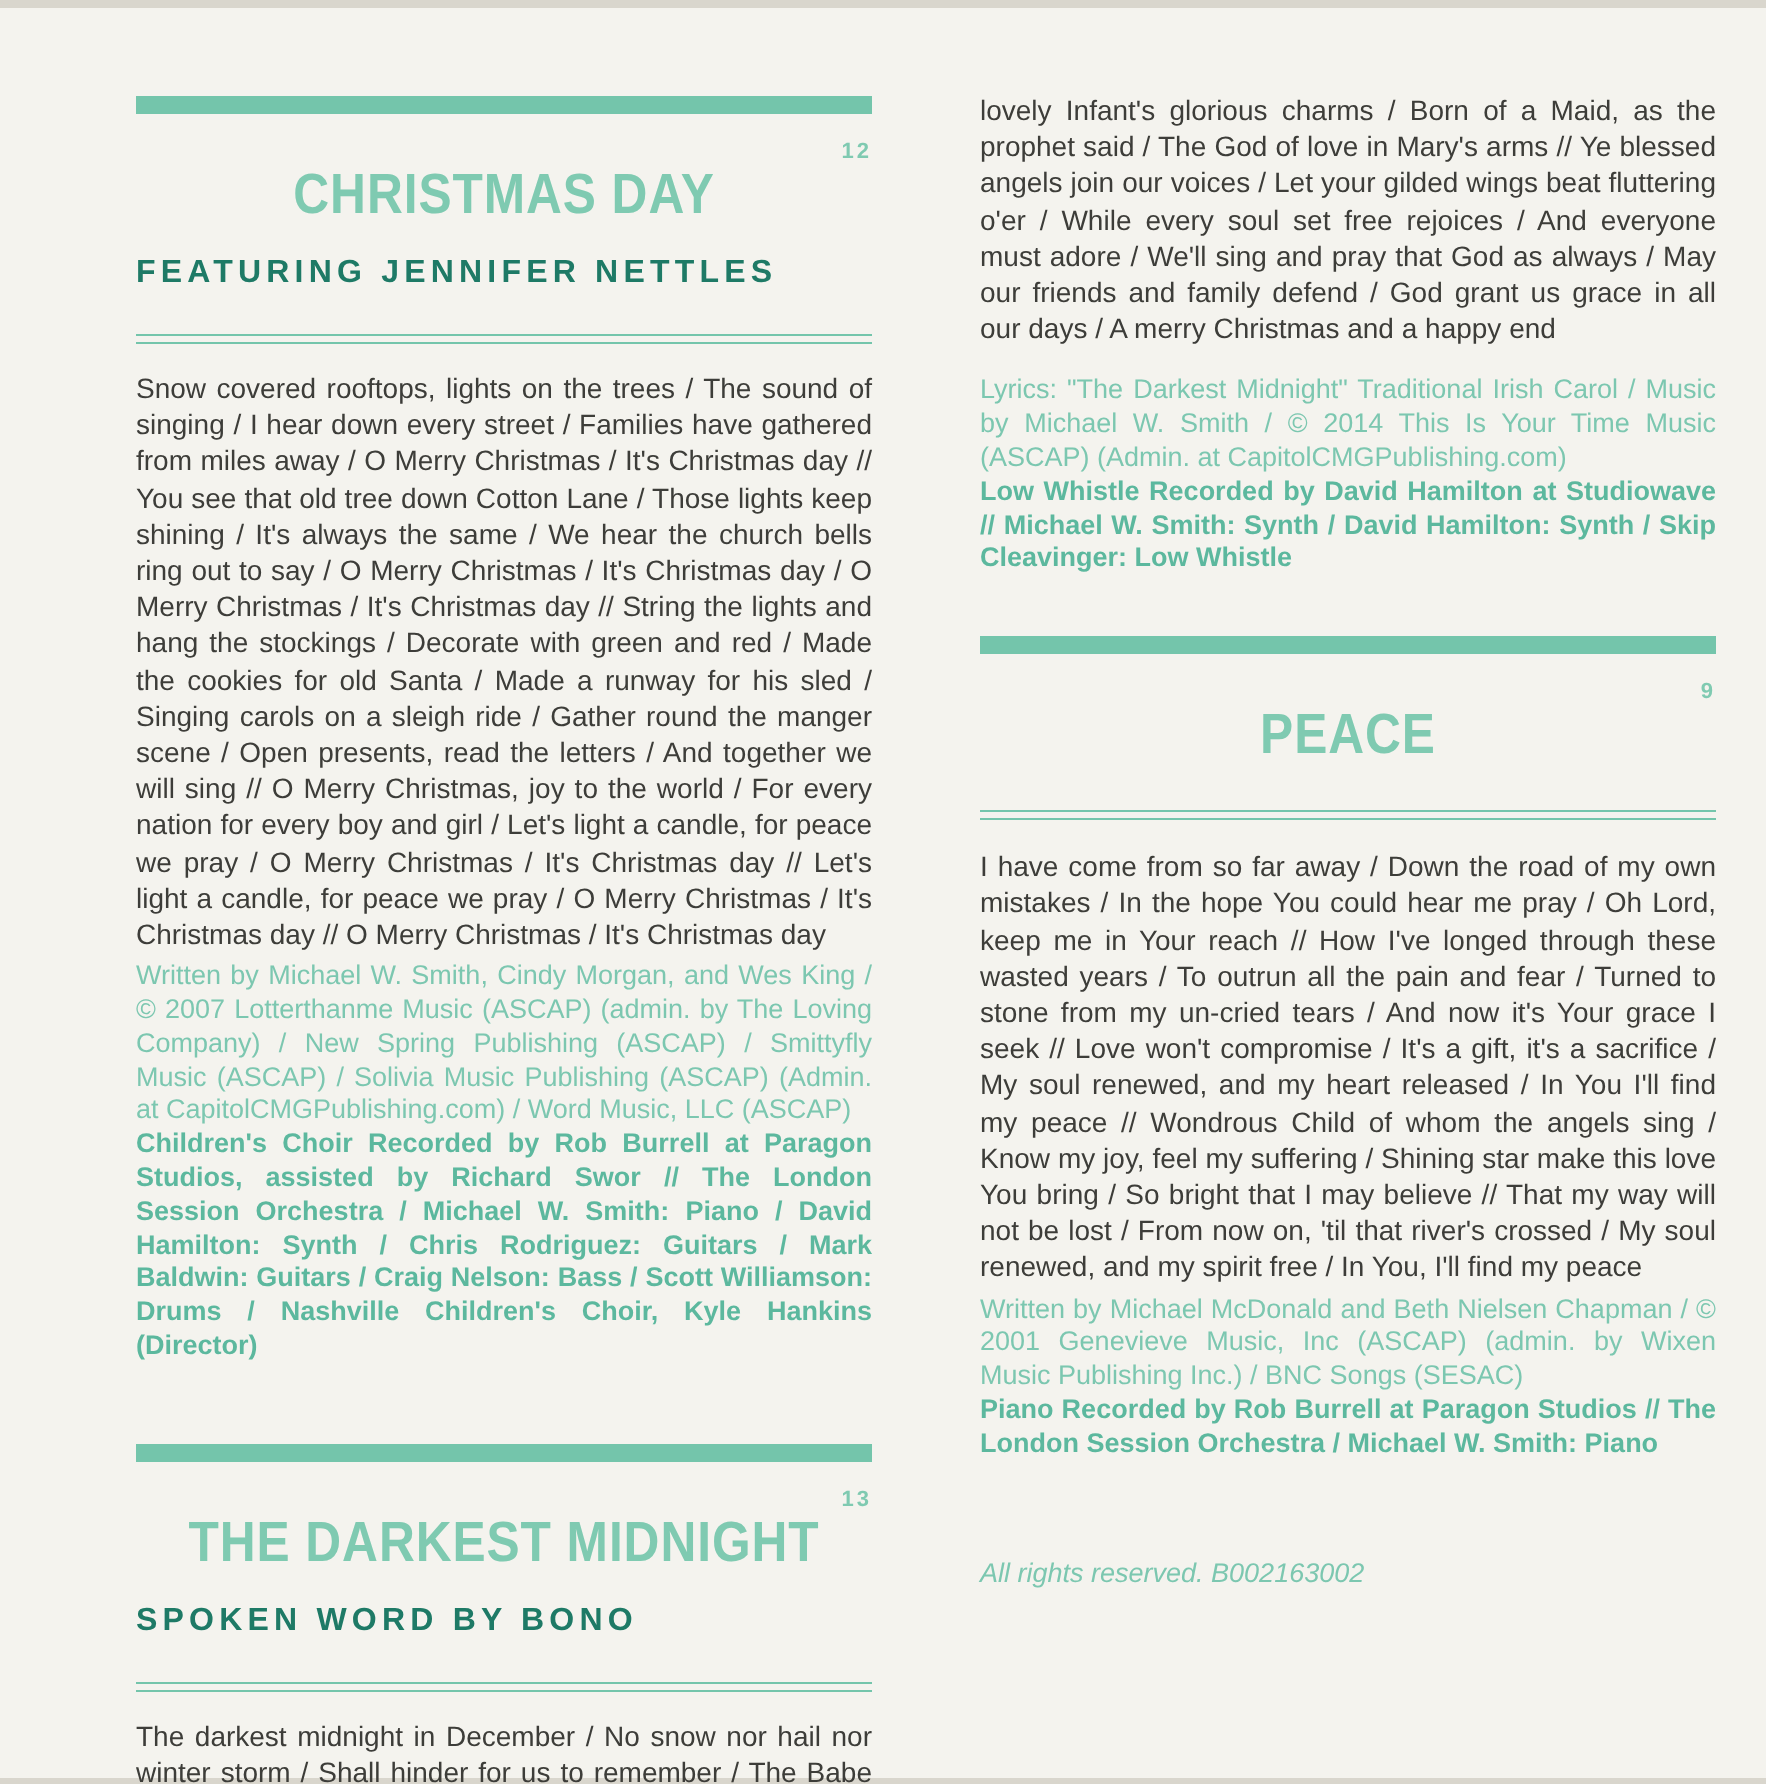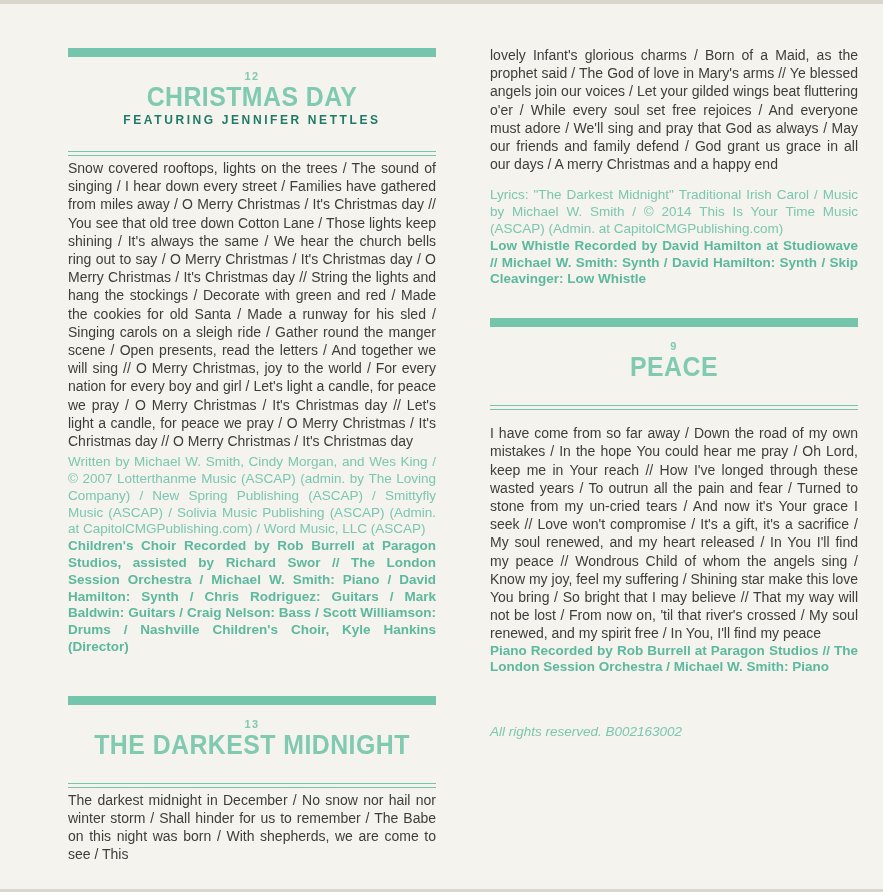--- a/index.html
+++ b/index.html
@@ -17,43 +17,43 @@
   .col { position:absolute; top:0; width:368px; }
   .col-left  { left:68px; }
   .col-right { left:490px; }
 
   .bar { height:9px; background: var(--accent, #74c5ab); }
   .bar-first { margin-top:48px; }
   .bar-next-left { margin-top:40px; }
   .bar-next-right { margin-top:30px; }
 
   .tracknum {
-    margin-top:13px; text-align:center;
+    margin-top:13px; text-align:right;
     color: var(--accent_light, #7fcab1);
     font-weight:bold; font-size:11px; letter-spacing:1.5px;
   }
   .title {
     margin-top:1px; text-align:center;
     color: var(--accent_light, #7fcab1);
     font-weight:bold; font-size:27px; line-height:28px; letter-spacing:0.5px;
     transform: scale(0.92, 1.05);
   }
   .subtitle {
-    margin-top:3px; text-align:center;
+    margin-top:19px; text-align:left;
     color: var(--accent_dark, #1e7a66);
-    font-weight:bold; font-size:12px; line-height:13px; letter-spacing:2.6px;
+    font-weight:bold; font-size:16px; line-height:13px; letter-spacing:2.6px;
   }
   .dline {
     margin-top:24px; height:5px;
     border-top:1px solid var(--accent, #74c5ab);
     border-bottom:1px solid var(--accent, #74c5ab);
   }
 
   .lyrics {
-    margin-top:3px;
+    margin-top:13px;
     color: var(--body_text, #3d3d39);
     font-size:14px; line-height:18.2px;
     text-align:justify;
   }
   .credits {
     margin-top:4px;
     color: var(--credits, #7cc7b0);
     font-size:13.5px; line-height:16.8px;
     text-align:justify;
   }
@@ -85,40 +85,42 @@
     <div class="dline"></div>
     <p class="lyrics">Snow covered rooftops, lights on the trees / The sound of singing / I hear down every street / Families have gathered from miles away / O Merry Christmas / It's Christmas day // You see that old tree down Cotton Lane / Those lights keep shining / It's always the same / We hear the church bells ring out to say / O Merry Christmas / It's Christmas day / O Merry Christmas / It's Christmas day // String the lights and hang the stockings / Decorate with green and red / Made the cookies for old Santa / Made a runway for his sled / Singing carols on a sleigh ride / Gather round the manger scene / Open presents, read the letters / And together we will sing // O Merry Christmas, joy to the world / For every nation for every boy and girl / Let's light a candle, for peace we pray / O Merry Christmas / It's Christmas day // Let's light a candle, for peace we pray / O Merry Christmas / It's Christmas day // O Merry Christmas / It's Christmas day</p>
     <p class="credits">Written by Michael W. Smith, Cindy Morgan, and Wes King / © 2007 Lotterthanme Music (ASCAP) (admin. by The Loving Company) / New Spring Publishing (ASCAP) / Smittyfly Music (ASCAP) / Solivia Music Publishing (ASCAP) (Admin. at CapitolCMGPublishing.com) / Word Music, LLC (ASCAP)</p>
     <p class="credits credits-bold">Children's Choir Recorded by Rob Burrell at Paragon Studios, assisted by Richard Swor // The London Session Orchestra / Michael W. Smith: Piano / David Hamilton: Synth / Chris Rodriguez: Guitars / Mark Baldwin: Guitars / Craig Nelson: Bass / Scott Williamson: Drums / Nashville Children's Choir, Kyle Hankins (Director)</p>
   </section>
 
   <section>
     <div class="bar bar-next-left"></div>
     <div class="tracknum">13</div>
     <div class="title">THE DARKEST MIDNIGHT</div>
+    <div class="subtitle">SPOKEN WORD BY BONO</div>
     <div class="dline"></div>
     <p class="lyrics">The darkest midnight in December / No snow nor hail nor winter storm / Shall hinder for us to remember / The Babe on this night was born / With shepherds, we are come to see / This</p>
   </section>
 
 </div>
 
 <div class="col col-right">
 
   <section>
     <p class="lyrics" style="margin-top:46px">lovely Infant's glorious charms / Born of a Maid, as the prophet said / The God of love in Mary's arms // Ye blessed angels join our voices / Let your gilded wings beat fluttering o'er / While every soul set free rejoices / And everyone must adore / We'll sing and pray that God as always / May our friends and family defend / God grant us grace in all our days / A merry Christmas and a happy end</p>
     <p class="credits" style="margin-top:14px">Lyrics: "The Darkest Midnight" Traditional Irish Carol / Music by Michael W. Smith / © 2014 This Is Your Time Music (ASCAP) (Admin. at CapitolCMGPublishing.com)</p>
     <p class="credits credits-bold">Low Whistle Recorded by David Hamilton at Studiowave // Michael W. Smith: Synth / David Hamilton: Synth / Skip Cleavinger: Low Whistle</p>
   </section>
 
   <section>
     <div class="bar bar-next-right"></div>
     <div class="tracknum">9</div>
     <div class="title">PEACE</div>
     <div class="dline"></div>
     <p class="lyrics" style="margin-top:14px">I have come from so far away / Down the road of my own mistakes / In the hope You could hear me pray / Oh Lord, keep me in Your reach // How I've longed through these wasted years / To outrun all the pain and fear / Turned to stone from my un-cried tears / And now it's Your grace I seek // Love won't compromise / It's a gift, it's a sacrifice / My soul renewed, and my heart released / In You I'll find my peace // Wondrous Child of whom the angels sing / Know my joy, feel my suffering / Shining star make this love You bring / So bright that I may believe // That my way will not be lost / From now on, 'til that river's crossed / My soul renewed, and my spirit free / In You, I'll find my peace</p>
+    <p class="credits">Written by Michael McDonald and Beth Nielsen Chapman / © 2001 Genevieve Music, Inc (ASCAP) (admin. by Wixen Music Publishing Inc.) / BNC Songs (SESAC)</p>
     <p class="credits credits-bold">Piano Recorded by Rob Burrell at Paragon Studios // The London Session Orchestra / Michael W. Smith: Piano</p>
   </section>
 
   <div class="footer">
     <div>All rights reserved. B002163002</div>
   </div>
 
 </div>
 
 </body></html>

